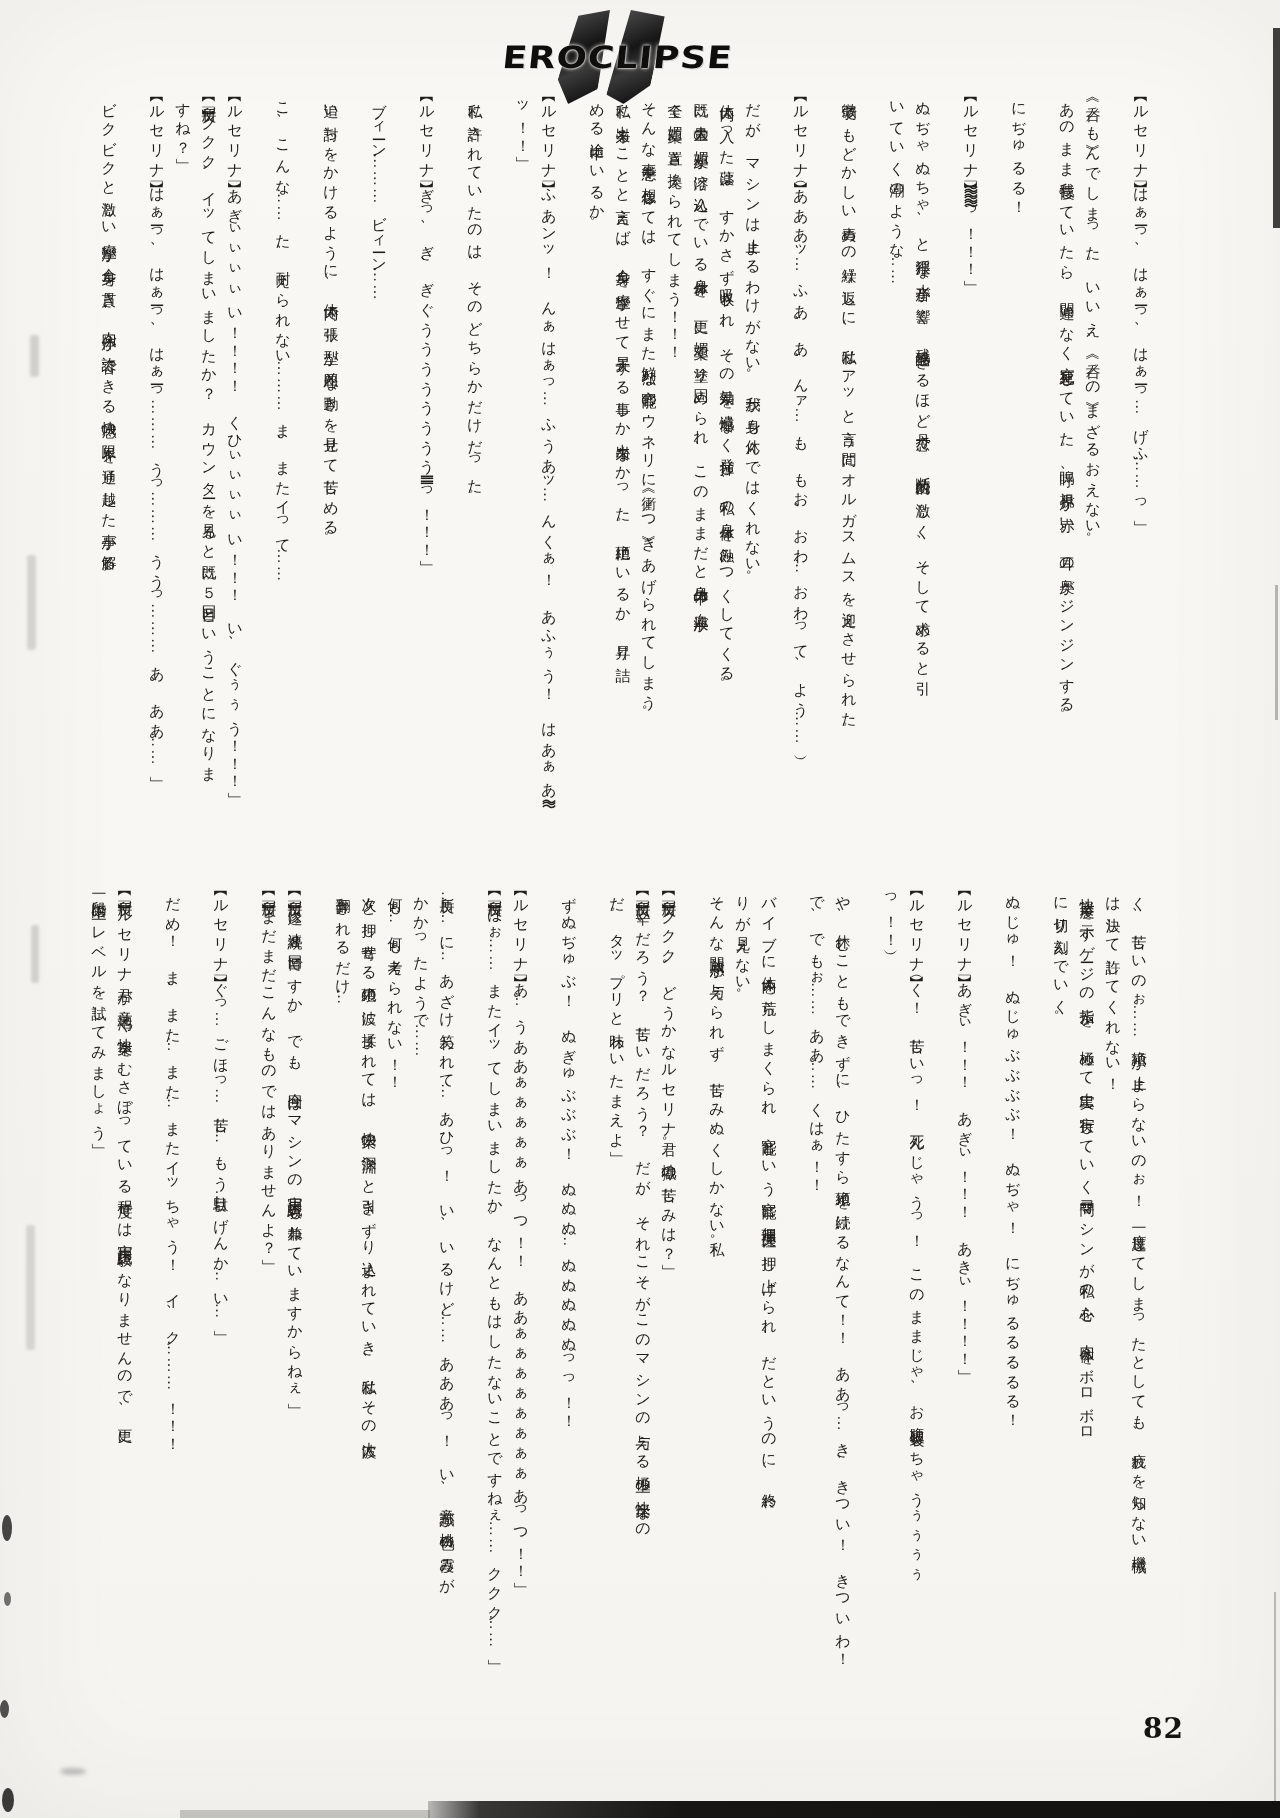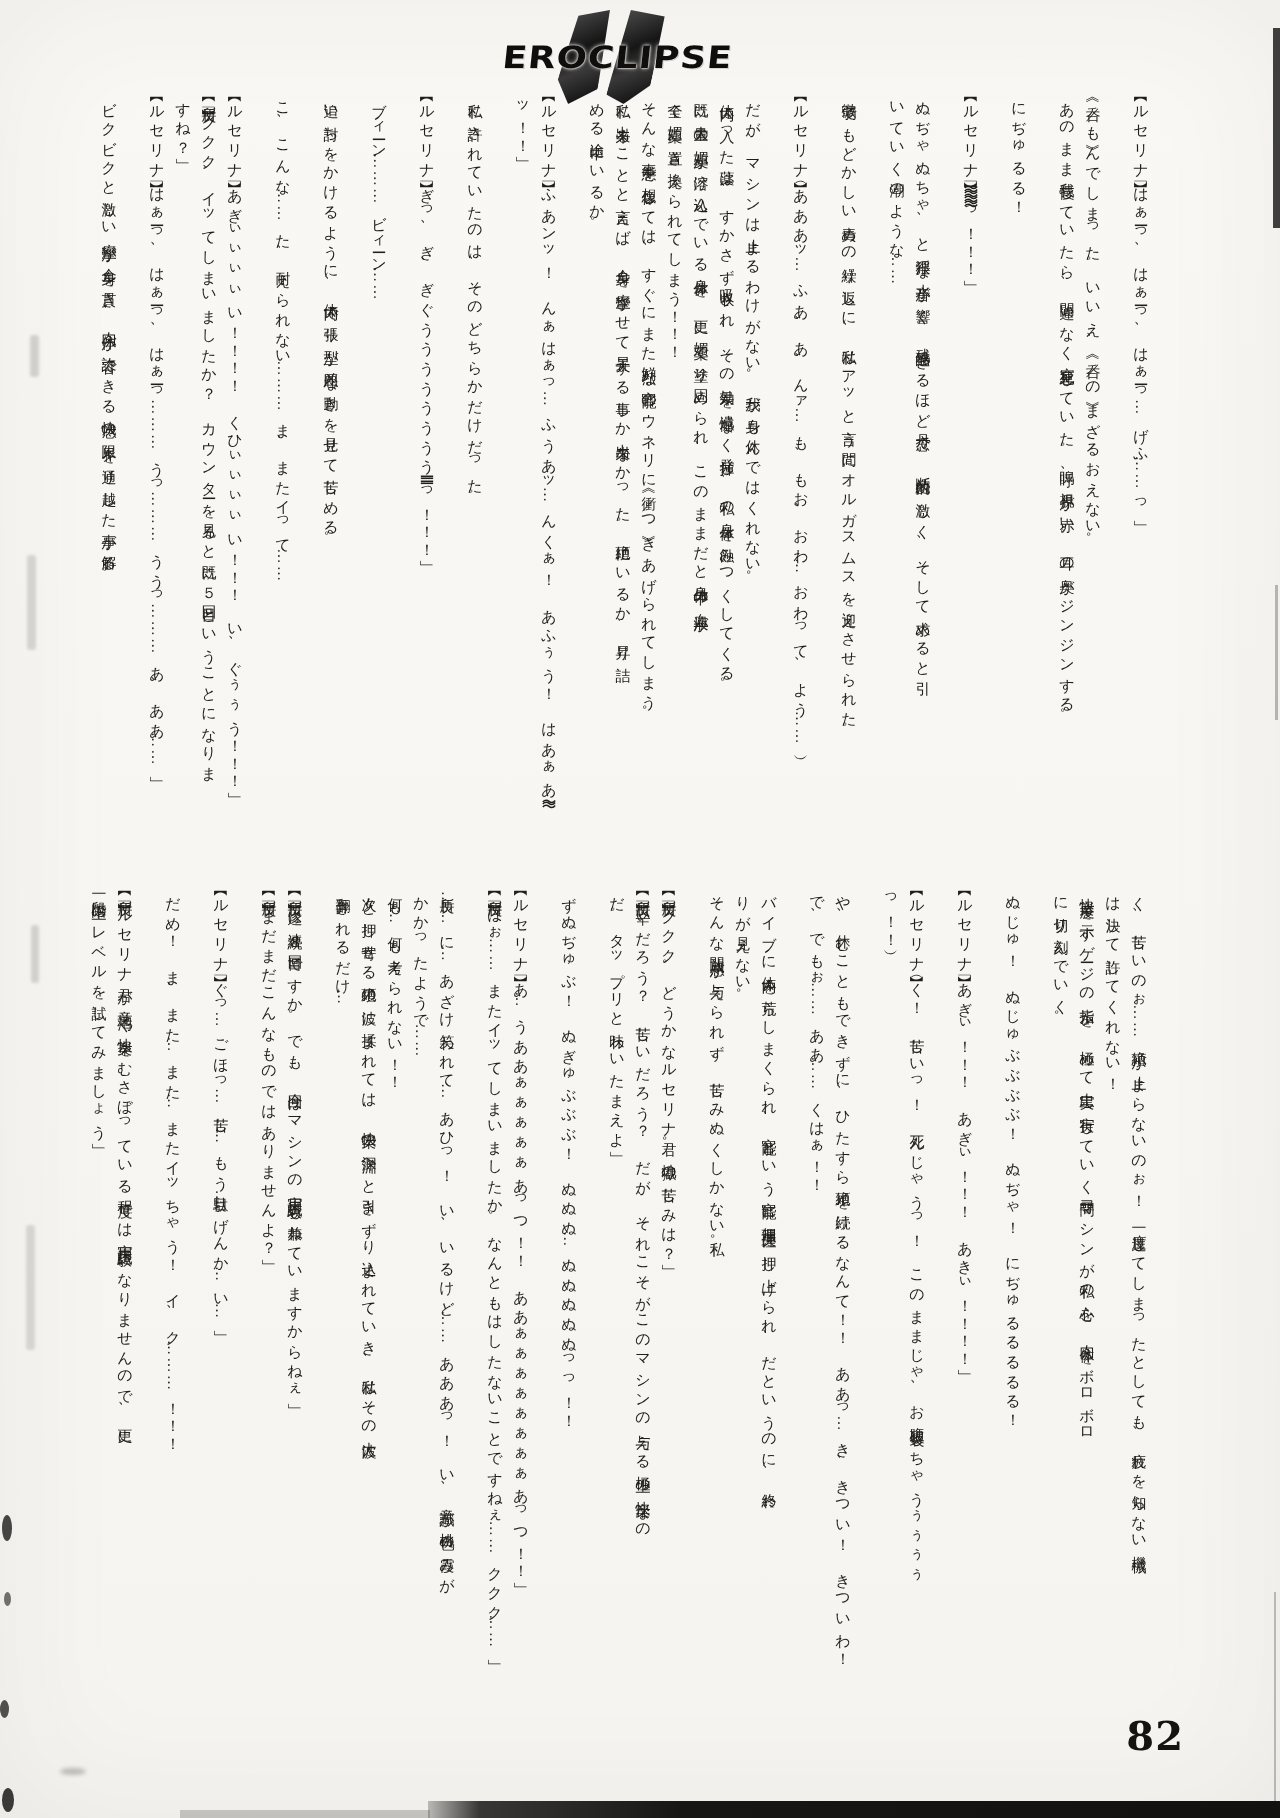--- a/index.html
+++ b/index.html
@@ -45,21 +45,21 @@
   #top-block    { top:92px;  right:126px; }
   #bottom-block { top:886px; right:128px; }
   .para { display:block; }
   .para + .para { margin-right:22px; }
   .vline { display:block; }
 
   
   #page-number {
     position:absolute; top:1712px; right:96px;
     font-family:"DejaVu Serif","Liberation Serif",serif;
-    font-size:40px; font-weight:600; color:#15140f; letter-spacing:1px;
+    font-size:28px; font-weight:600; color:#15140f; letter-spacing:1px;
   }
 
   
   .artifact { position:absolute; pointer-events:none; }
   #edge-right-top { right:0; top:28px; width:7px; height:200px; background:#201f1e; opacity:.85; }
   #edge-right-mid { right:2px; top:585px; width:3px; height:135px; background:#6a6a68; opacity:.45; }
   #edge-right-bot { right:4px; top:1592px; width:2px; height:226px; background:#8a8a88; opacity:.55; }
   #bottom-band {
     left:428px; right:0; bottom:0; height:17px;
     background:linear-gradient(90deg,rgba(24,23,22,.25) 0%,rgba(24,23,22,.85) 6%,#171615 30%,#121110 100%);

